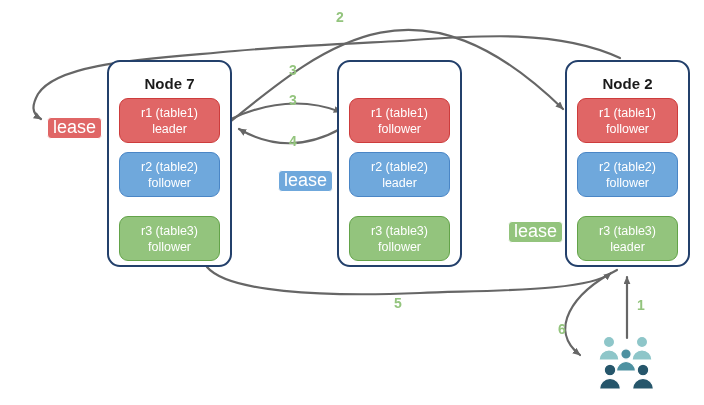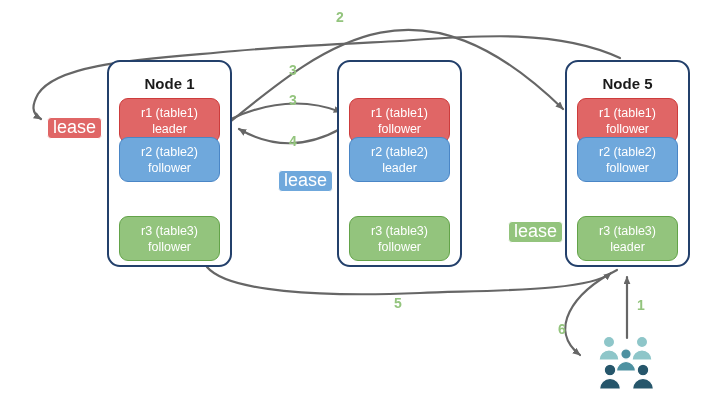--- a/index.html
+++ b/index.html
@@ -16,21 +16,21 @@
   }
   .node-title{
     text-align:center;font-weight:bold;font-size:15px;color:#1a1a1a;margin-top:13px;
   }
   .replica{
     position:absolute;left:10px;width:101px;height:45px;border-radius:9px;
     border:1.5px solid;box-sizing:border-box;color:#fff;font-size:12.5px;
     text-align:center;display:flex;flex-direction:column;justify-content:center;
     line-height:1.28;
   }
-  .replica.r1{top:36px;} .replica.r2{top:75px;} .replica.r3{top:146px;margin-top:8px;}
+  .replica.r1{top:36px;} .replica.r2{top:90px;} .replica.r3{top:146px;margin-top:8px;}
   .red{background:var(--red-fill);border-color:var(--red-border);}
   .blue{background:var(--blue-fill);border-color:var(--blue-border);}
   .green{background:var(--green-fill);border-color:var(--green-border);}
 
   .lease{
     position:absolute;width:55px;height:22px;border-radius:4px;border:1.5px solid;
     box-sizing:border-box;color:#fff;font-size:18px;text-align:center;line-height:19px;
   }
   .step{
     position:absolute;transform:translate(-50%,-50%);
@@ -52,21 +52,21 @@
     <path class="arrow" d="M 627 338 L 627 277" marker-end="url(#ah)"></path>
     <path class="arrow" d="M 620 58 C 556 28, 470 36, 400 41 C 340 44, 290 46, 235 51 C 150 59, 58 62, 38 94 C 32 105, 31 113, 41 119" marker-end="url(#ah)"></path>
     <path class="arrow" d="M 230 122 C 330 40, 420 -30, 563 109" marker-end="url(#ah)"></path>
     <path class="arrow" d="M 231 119 Q 289 92, 341 112" marker-end="url(#ah)"></path>
     <path class="arrow" d="M 342 128 Q 289 158, 239 129" marker-end="url(#ah)"></path>
     <path class="arrow" d="M 207 267 C 228 292, 320 297, 420 293 C 500 290, 588 291, 611 273" marker-end="url(#ah)"></path>
     <path class="arrow" d="M 617 270 C 572 293, 548 330, 580 355" marker-end="url(#ah)"></path>
   </svg>
 
   <div class="node" style="left:107px;top:60px">
-    <div class="node-title">Node 1</div>
+    <div class="node-title">Node 7</div>
     <div class="replica r1 red">
       <div>r1 (table1)</div>
       <div>leader</div>
     </div>
     <div class="replica r2 blue">
       <div>r2 (table2)</div>
       <div>follower</div>
     </div>
     <div class="replica r3 green">
       <div>r3 (table3)</div>
@@ -83,21 +83,21 @@
       <div>r2 (table2)</div>
       <div>leader</div>
     </div>
     <div class="replica r3 green">
       <div>r3 (table3)</div>
       <div>follower</div>
     </div>
   </div>
 
   <div class="node" style="left:565px;top:60px">
-    <div class="node-title">Node 5</div>
+    <div class="node-title">Node 2</div>
     <div class="replica r1 red">
       <div>r1 (table1)</div>
       <div>follower</div>
     </div>
     <div class="replica r2 blue">
       <div>r2 (table2)</div>
       <div>follower</div>
     </div>
     <div class="replica r3 green">
       <div>r3 (table3)</div>

